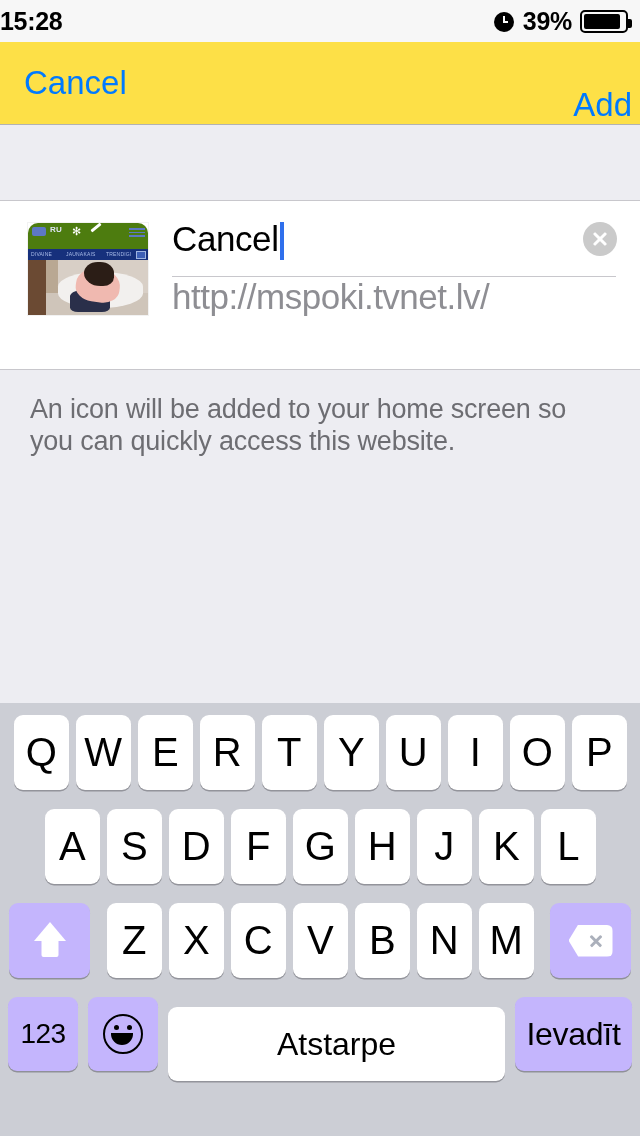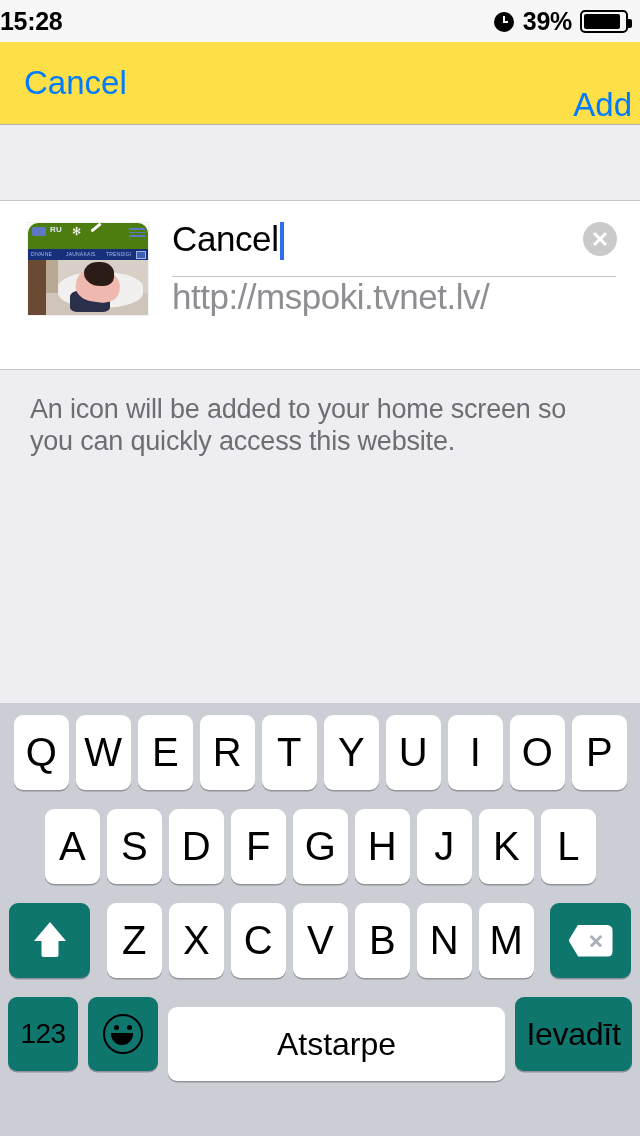--- a/index.html
+++ b/index.html
@@ -134,21 +134,21 @@
   .kb-row.r3{ margin-bottom:19px; }
   .key{
     background:#fff;border-radius:9px;border:none;
     box-shadow:0 1.5px 0 rgba(136,138,145,0.85);
     font-family:inherit;font-size:40px;color:#000;
     display:flex;align-items:center;justify-content:center;
     cursor:pointer;letter-spacing:-0.5px;
   }
   .k-letter{ width:55px;height:75px;margin:0 3.5px; }
   .r2 .k-letter{ width:55px;height:75px;margin:0 3.5px; }
-  .key.dark{ background:#0f766e;box-shadow:0 1.5px 0 rgba(136,138,145,0.9); }
+  .key.dark{ background:#c4b5fd;box-shadow:0 1.5px 0 rgba(136,138,145,0.9); }
   .k-shift{ width:81px;height:75px;margin-right:13px;position:relative; }
   .k-delete{ width:81px;height:75px;margin-left:13px;position:relative; }
   .k-123{ width:70px;height:74px;margin:0 5px 0 8px;font-size:28px; }
   .k-emoji{ width:70px;height:74px;margin:0 5px;position:relative; }
   .k-space{ flex:1;height:74px;margin:10px 5px;font-size:32px;letter-spacing:0; }
   .k-enter{ width:117px;height:74px;margin:0 8px 0 5px;font-size:32px;letter-spacing:-0.3px; }
 
   .shift-arrow{ width:0;height:0;border-left:16px solid transparent;border-right:16px solid transparent;border-bottom:19px solid #fff;position:absolute;top:19px;left:50%;transform:translateX(-50%); }
   .shift-stem{ width:17px;height:17px;background:#fff;position:absolute;top:37px;left:50%;transform:translateX(-50%);border-radius:0 0 2px 2px; }
 

